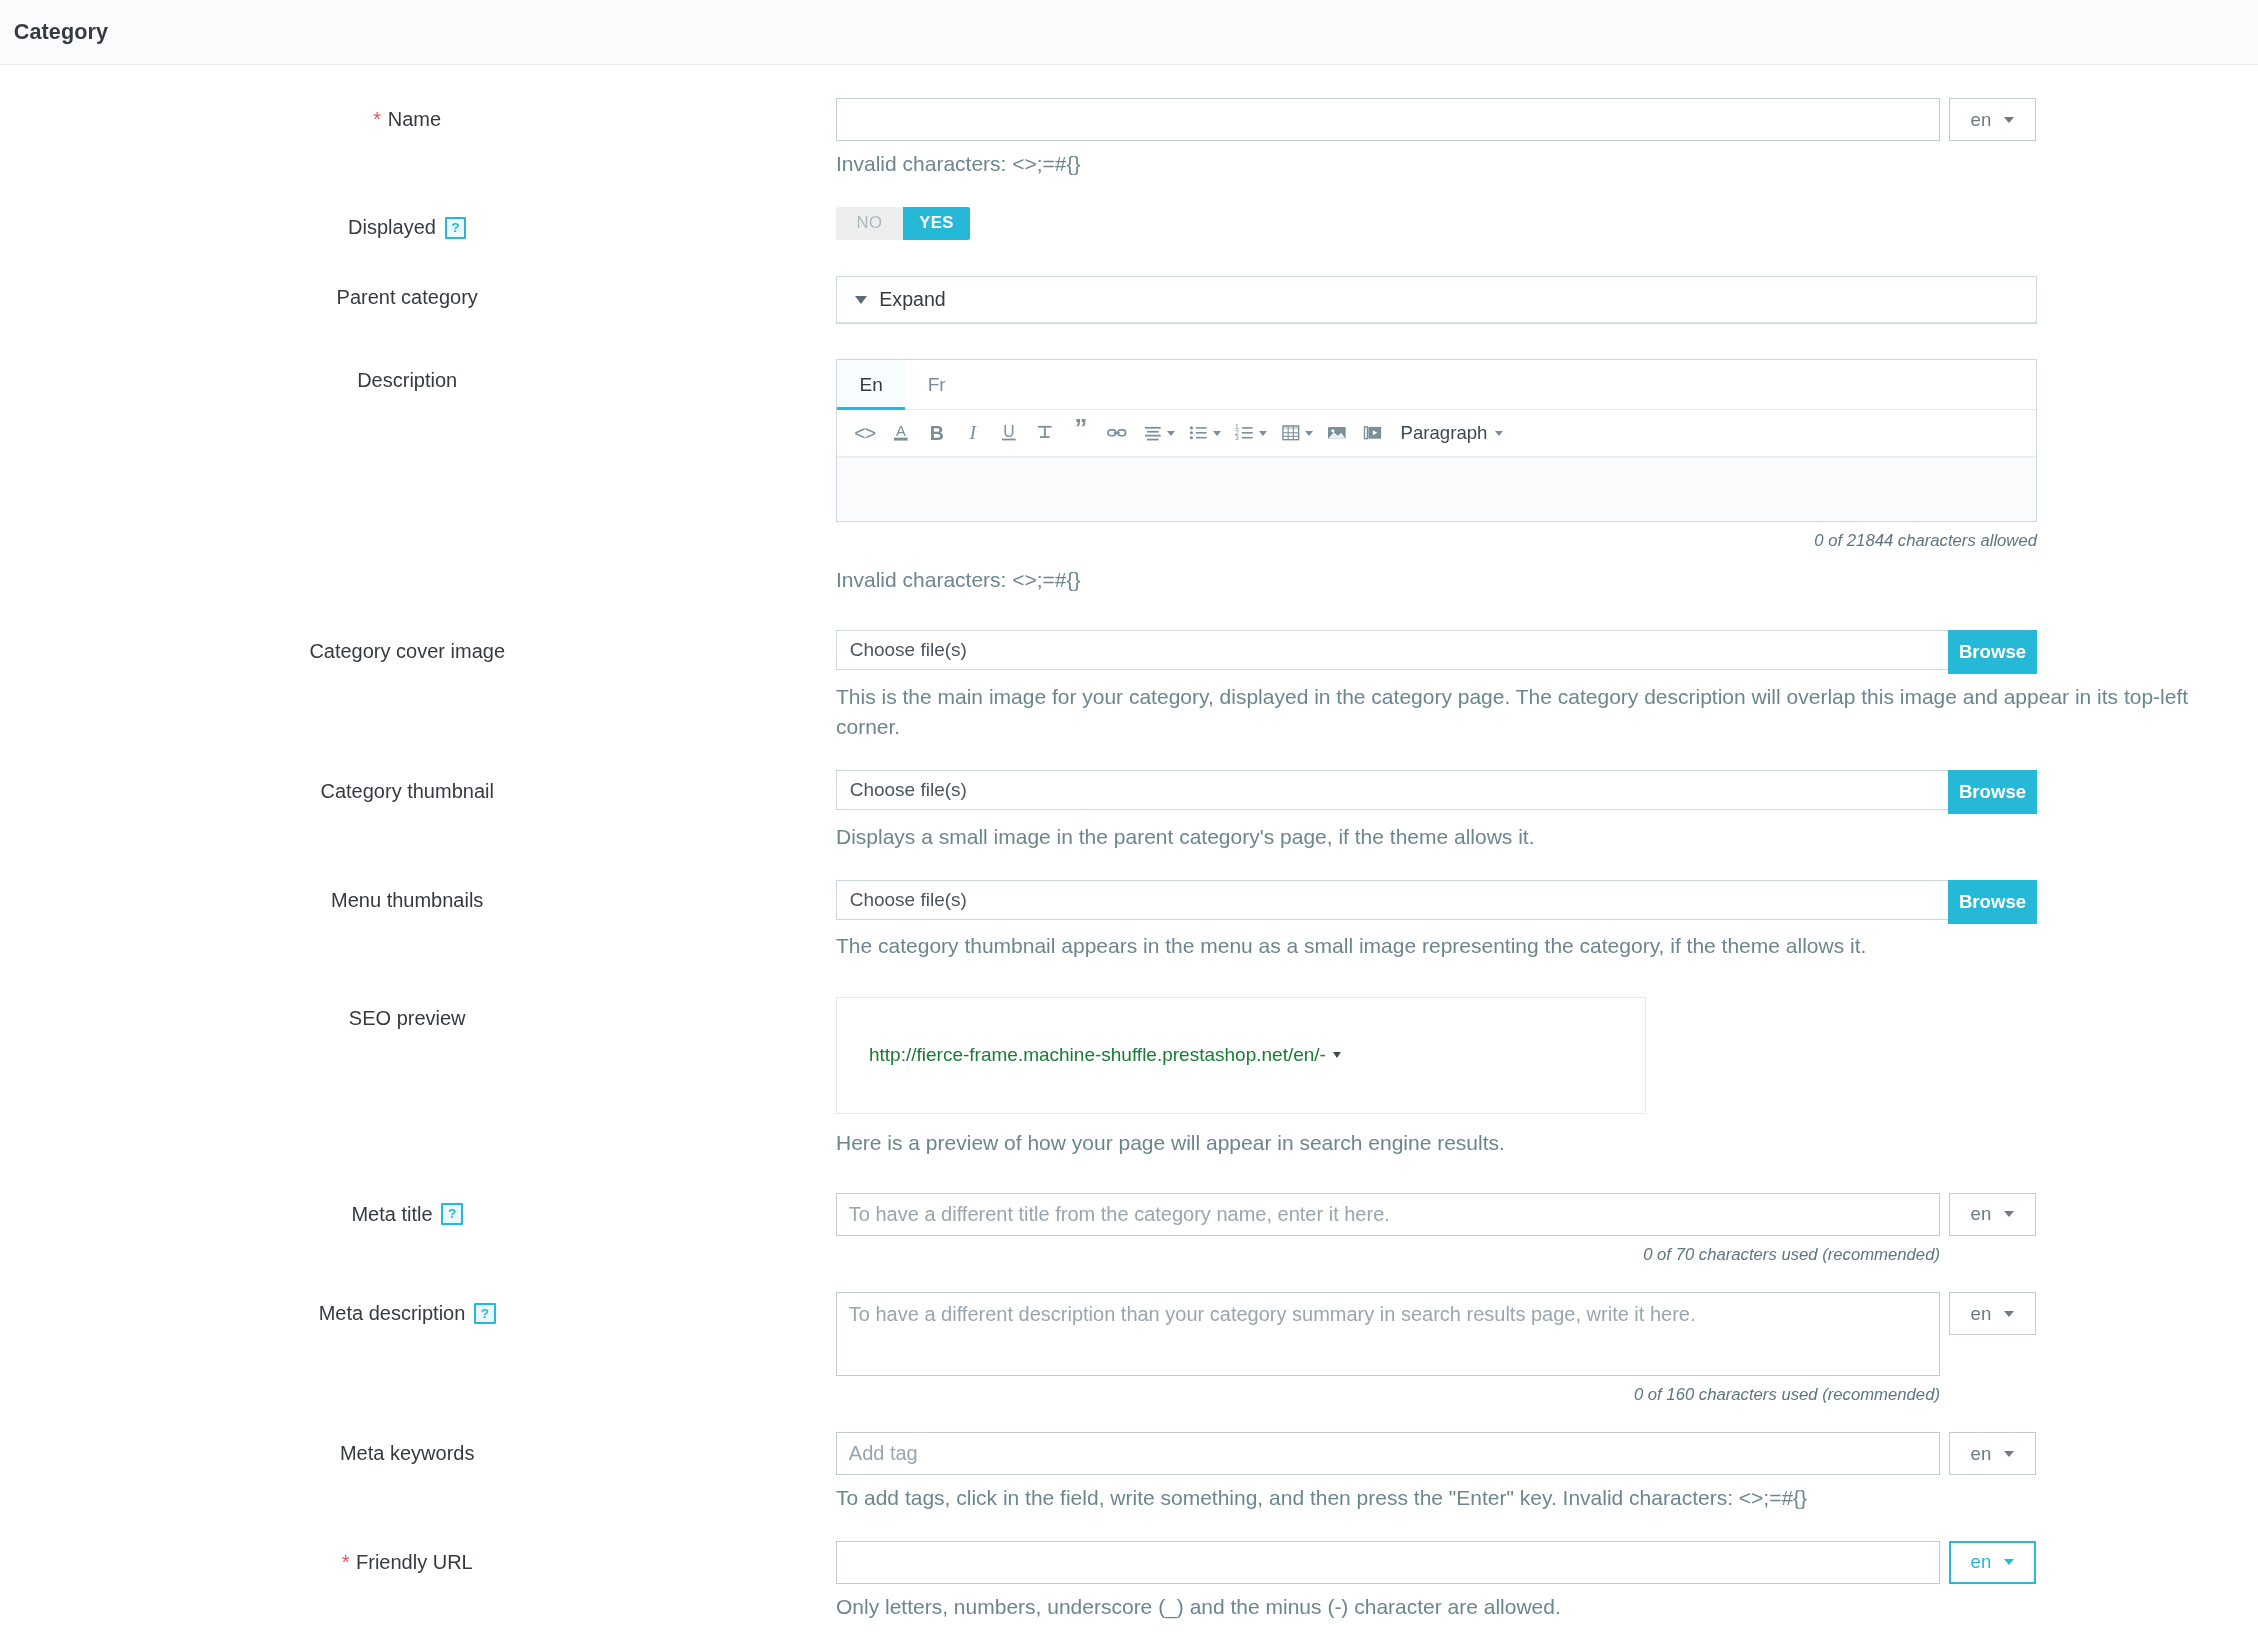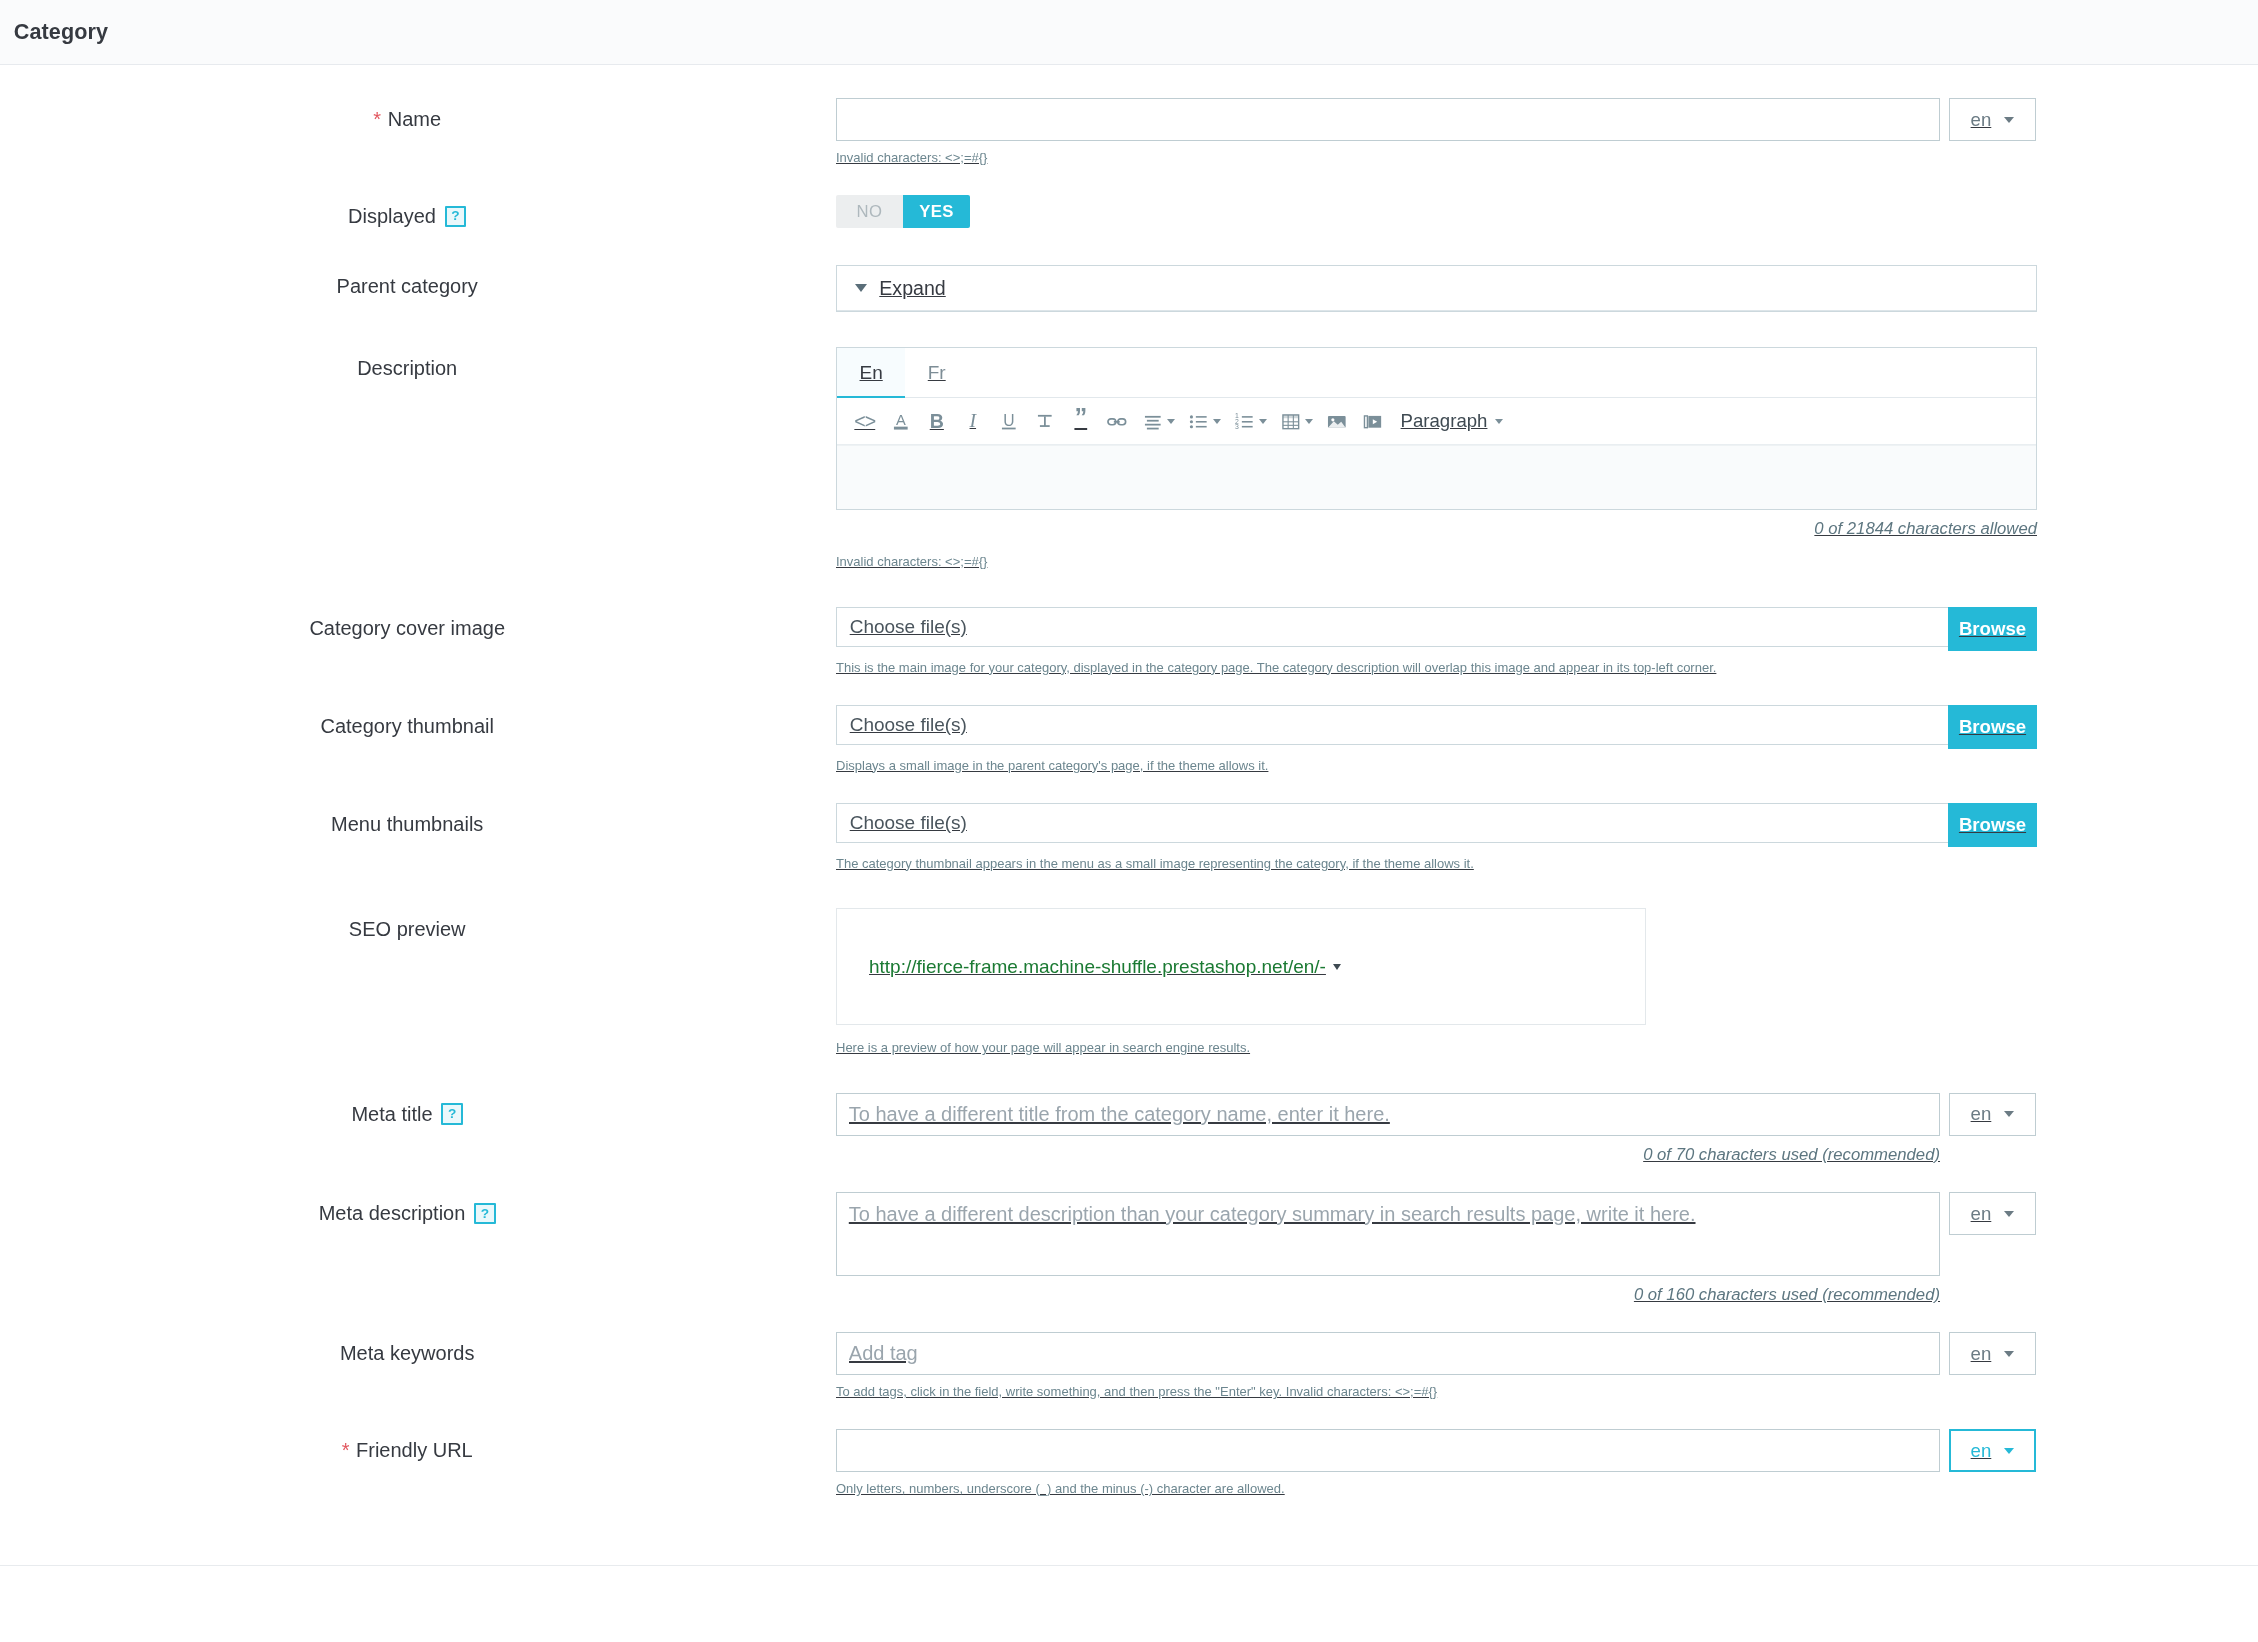--- a/index.html
+++ b/index.html
@@ -60,21 +60,20 @@
     display: flex;
     justify-content: center;
     align-items: center;
     gap: 8.8px;
   }
   .flabel .req { color: #e2575f; margin-right: 1px; }
   .fctrl {
     flex: 1 1 auto;
     min-width: 0;
     padding-right: 8px;
-    text-decoration: underline;
   }
 
   
   .help-badge {
     display: inline-flex;
     align-items: center; justify-content: center;
     width: 21.6px; height: 21.6px;
     border: 2px solid #25b9d7;
     background: #eaf8fb;
     color: #25b9d7;
@@ -117,21 +116,21 @@
   }
   .lang-select.focused { border: 2px solid #25b9d7; color: #25b9d7; }
   .chev {
     width: 0; height: 0;
     border-left: 5.9px solid transparent;
     border-right: 5.9px solid transparent;
     border-top: 6.9px solid currentColor;
   }
 
   .hint {
-    font-size: 13px;
+    font-size: 21px;
     color: #6c868f;
     margin-top: 7.8px;
     line-height: 1.45;
   }
   .hint a, .link { color: #25b9d7; text-decoration: none; }
 
   .spacer-sm { height: 27.4px; }
   .spacer-md { height: 35px; }
 
   

